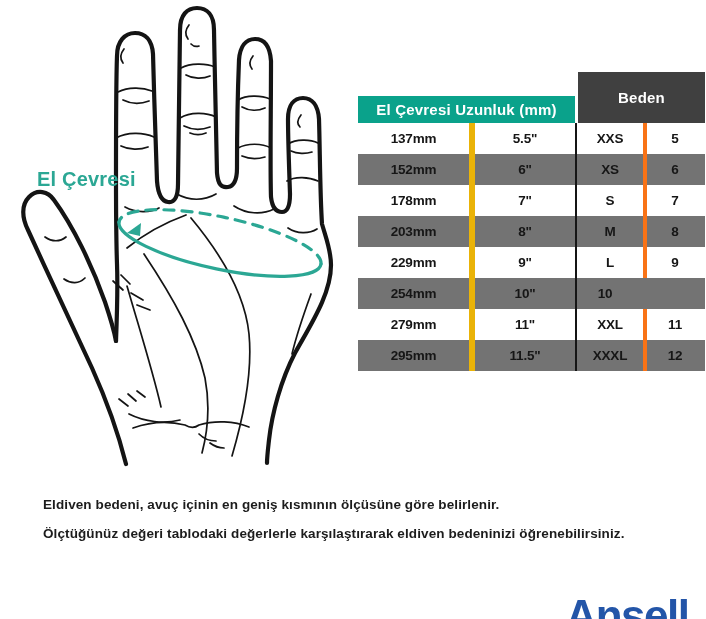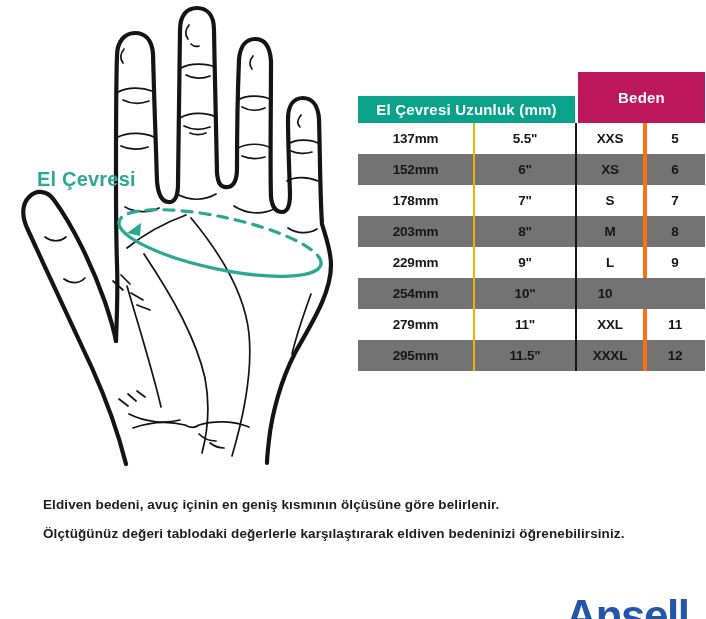--- a/index.html
+++ b/index.html
@@ -14,31 +14,31 @@
     font-size:20px;font-weight:700;color:#2BA794;letter-spacing:.2px;
   }
   
   .size-table{position:absolute;left:358px;top:72px;width:347px;}
   .thead{display:flex;gap:3px;height:51px;}
   .th{
     display:flex;align-items:center;justify-content:center;
     color:#fff;font-size:15px;font-weight:700;letter-spacing:.2px;
   }
   .th-left{width:217px;background:#0AA28B;margin-top:24px;}
-  .th-right{width:127px;background:#be185d;}
+  .th-right{width:127px;background:#404040;}
   .tbody{width:347px;}
   .tr{display:flex;height:31px;}
   .tr.odd{background:#ffffff;}
   .tr.even{background:#737373;}
   .td{
     display:flex;align-items:center;justify-content:center;
     font-size:13.5px;font-weight:700;color:#161616;letter-spacing:-.2px;
     box-sizing:border-box;
   }
-  .c1{width:117px;border-right:2px solid #eab308;}
+  .c1{width:117px;border-right:6px solid #eab308;}
   .c2{width:102px;border-right:2px solid #151515;}
   .c3{width:70px;border-right:4px solid #f97316;}
   .c4{width:56px;}
   
   .note{
     position:absolute;left:33px;top:485px;width:660px;
     font-size:13.5px;line-height:19px;color:#1c1c1c;letter-spacing:.1px;
   }
   .note p{margin:10px;font-weight:bold;}
   

